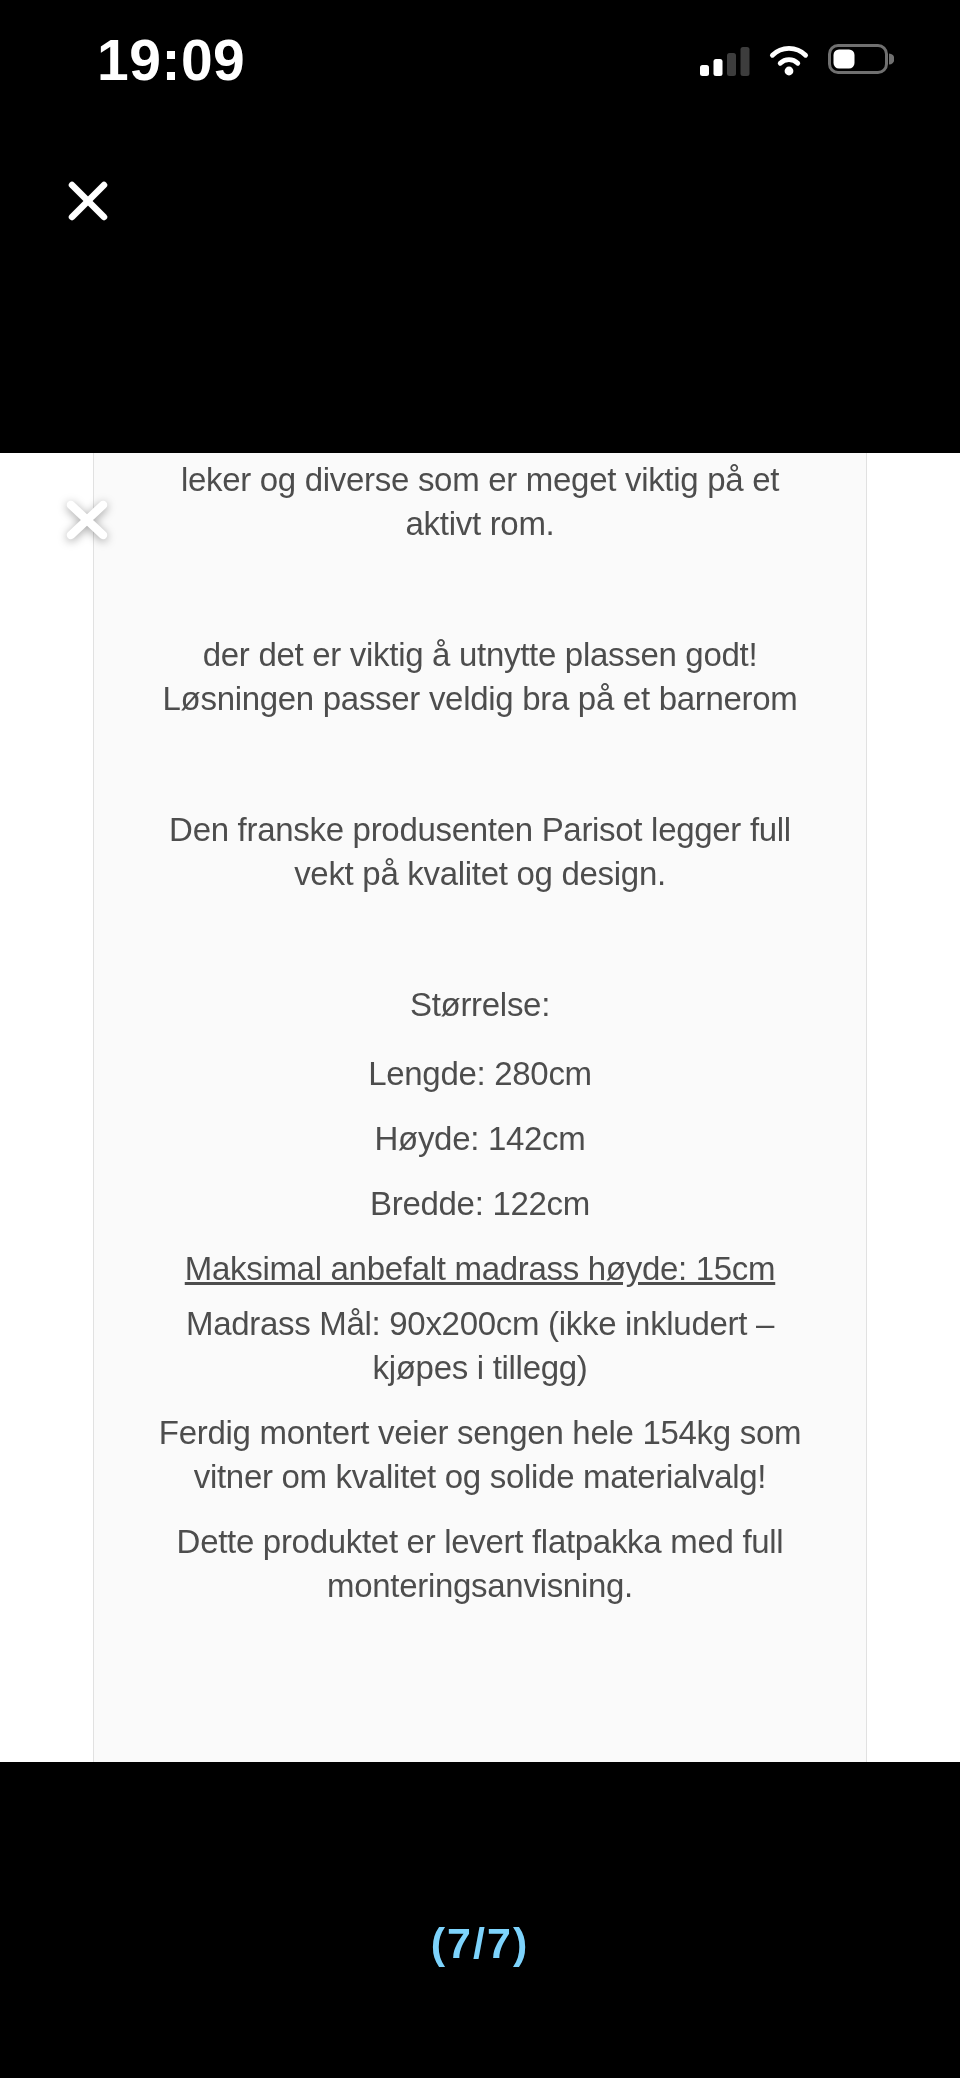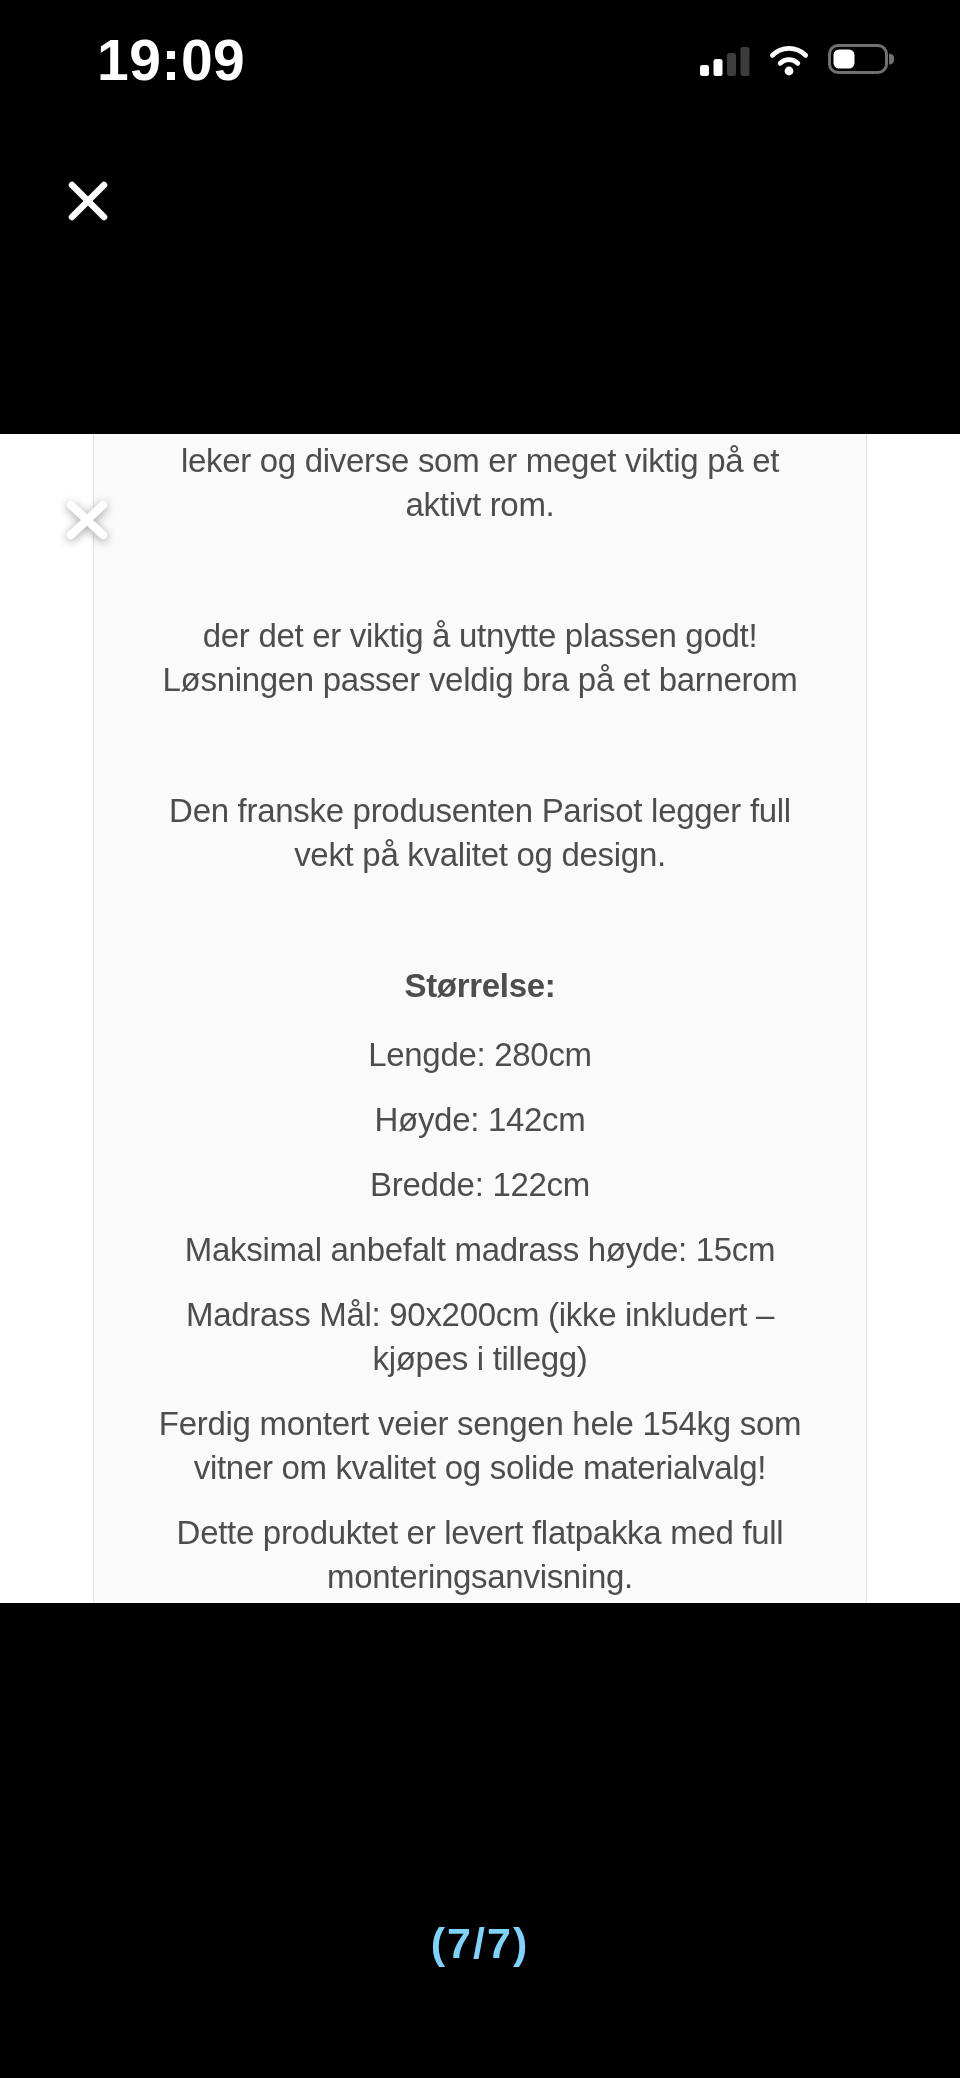--- a/index.html
+++ b/index.html
@@ -16,38 +16,38 @@
     position:absolute;top:46px;right:66px;height:34px;
     display:flex;align-items:flex-end;gap:17px;
   }
   
   .close-btn{
     position:absolute;left:62px;top:175px;width:52px;height:52px;
     background:none;border:none;padding:6px;cursor:pointer;
   }
   
   .slide{
-    position:absolute;left:0;top:434px;width:960px;height:1169px;
+    position:absolute;left:0;top:453px;width:960px;height:1309px;
     background:#ffffff;overflow:hidden;
   }
   .column{
     width:774px;height:100%;margin:0 auto;background:#fafafa;
     border-left:1px solid #e1e1e1;border-right:1px solid #e1e1e1;
     box-sizing:border-box;padding-top:5px;
   }
   .paragraphs p{
     margin:0 0 21px;font-size:33px;line-height:44px;color:#4d4d4d;
     text-align:center;letter-spacing:-.3px;
   }
   .paragraphs p:nth-of-type(1),
   .paragraphs p:nth-of-type(2),
   .paragraphs p:nth-of-type(3){margin-bottom:87px;}
   .paragraphs p:nth-of-type(4){margin-bottom:25px;}
-  .paragraphs p:nth-of-type(8){margin-bottom:21px;}
-  .paragraphs p.bold{font-weight:700;}
+  .paragraphs p:nth-of-type(8){margin-bottom:11px;text-decoration:underline;}
+  .paragraphs p.bold{font-weight:400;}
   .paragraphs .line{display:block;}
   
   .gallery-close{
     position:absolute;left:62px;top:497px;width:50px;height:46px;
     cursor:pointer;
   }
   .gallery-close svg{filter:drop-shadow(0 2px 5px rgba(0,0,0,.35));}
   
   .pagination{
     position:absolute;left:0;top:1918px;width:960px;text-align:center;

